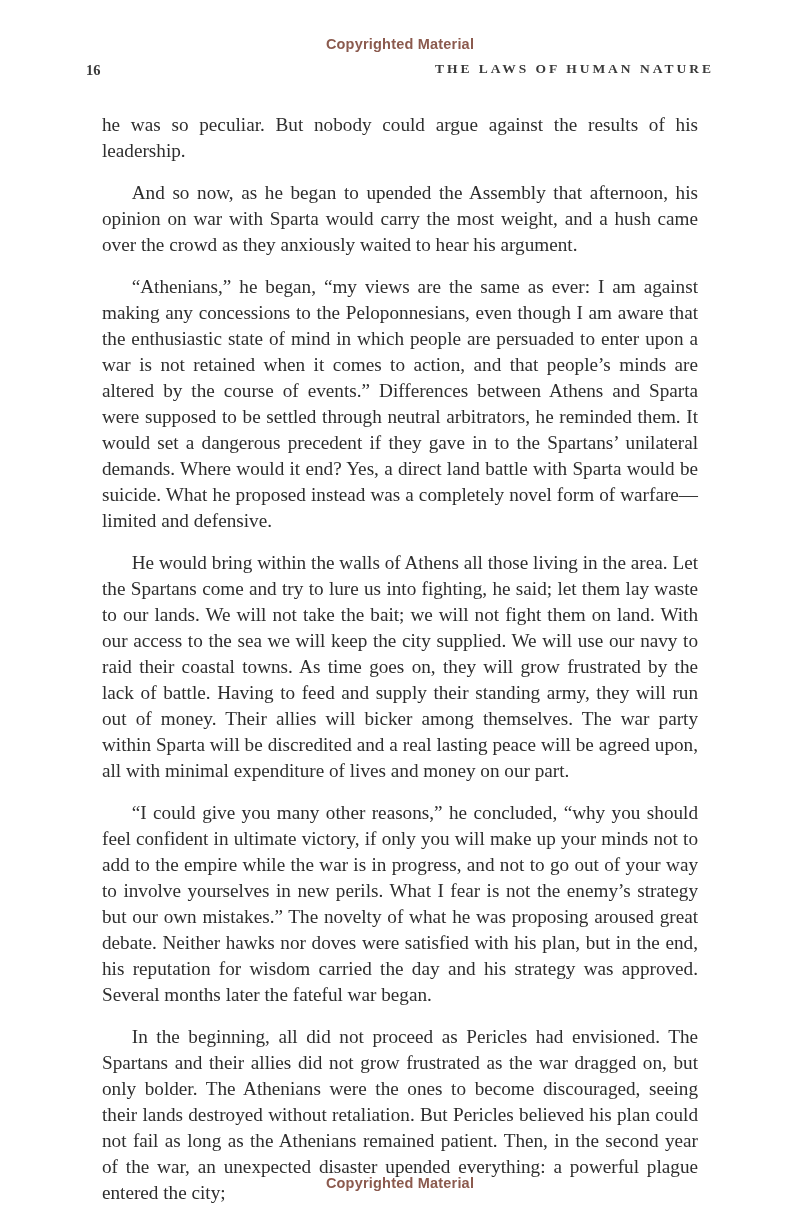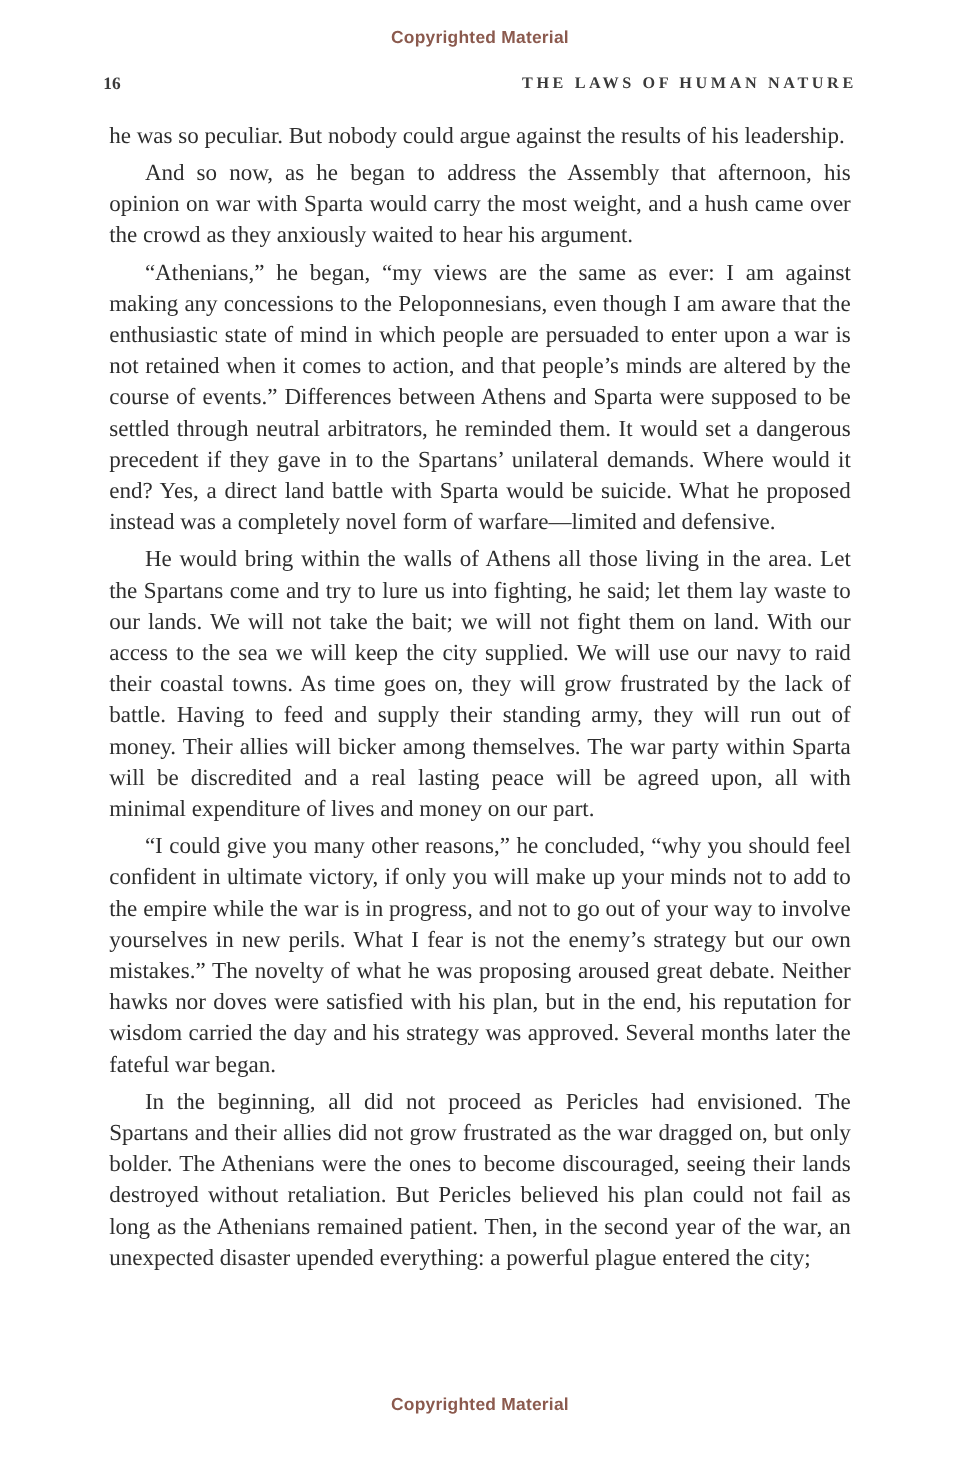--- a/index.html
+++ b/index.html
@@ -18,20 +18,21 @@
   .copyright-notice {
     position: absolute;
     left: 0;
     width: 100%;
     text-align: center;
     font-family: "Liberation Sans", "DejaVu Sans", sans-serif;
     font-weight: bold;
     font-size: 14.5px;
     letter-spacing: 0.2px;
     color: #8b5a4e;
+    margin-top: 12px;
   }
   .copyright-top { top: 24px; }
   .copyright-bottom { top: 1163px; }
   .running-head {
     position: absolute;
     top: 61px;
     left: 86px;
     width: 628px;
     height: 20px;
     font-weight: bold;
@@ -57,42 +58,42 @@
     position: absolute;
     top: 96px;
     left: 86px;
     width: 628px;
     font-size: 19.2px;
     line-height: 26px;
     color: #2e2e2e;
     text-align: justify;
   }
   .body-text p {
-    margin: 5px;
+    margin: 16px;
     padding: 0;
   }
   .body-text p.indent {
     text-indent: 1.55em;
   }
 </style>
 </head>
 <body>
 
 <div class="page">
 
   <div class="copyright-notice copyright-top">Copyrighted Material</div>
 
   <div class="running-head">
     <span class="page-number">16</span>
     <span class="running-title">THE LAWS OF HUMAN NATURE</span>
   </div>
 
   <div class="body-text">
     <p>he was so peculiar. But nobody could argue against the results of his leadership.</p>
-    <p class="indent">And so now, as he began to address the Assembly that afternoon, his opinion on war with Sparta would carry the most weight, and a hush came over the crowd as they anxiously waited to hear his argument.</p>
+    <p class="indent">And so now, as he began to upended the Assembly that afternoon, his opinion on war with Sparta would carry the most weight, and a hush came over the crowd as they anxiously waited to hear his argument.</p>
     <p class="indent">“Athenians,” he began, “my views are the same as ever: I am against making any concessions to the Peloponnesians, even though I am aware that the enthusiastic state of mind in which people are persuaded to enter upon a war is not retained when it comes to action, and that people’s minds are altered by the course of events.” Differences between Athens and Sparta were supposed to be settled through neutral arbitrators, he reminded them. It would set a dangerous precedent if they gave in to the Spartans’ unilateral demands. Where would it end? Yes, a direct land battle with Sparta would be suicide. What he proposed instead was a completely novel form of warfare—limited and defensive.</p>
     <p class="indent">He would bring within the walls of Athens all those living in the area. Let the Spartans come and try to lure us into fighting, he said; let them lay waste to our lands. We will not take the bait; we will not fight them on land. With our access to the sea we will keep the city supplied. We will use our navy to raid their coastal towns. As time goes on, they will grow frustrated by the lack of battle. Having to feed and supply their standing army, they will run out of money. Their allies will bicker among themselves. The war party within Sparta will be discredited and a real lasting peace will be agreed upon, all with minimal expenditure of lives and money on our part.</p>
     <p class="indent">“I could give you many other reasons,” he concluded, “why you should feel confident in ultimate victory, if only you will make up your minds not to add to the empire while the war is in progress, and not to go out of your way to involve yourselves in new perils. What I fear is not the enemy’s strategy but our own mistakes.” The novelty of what he was proposing aroused great debate. Neither hawks nor doves were satisfied with his plan, but in the end, his reputation for wisdom carried the day and his strategy was approved. Several months later the fateful war began.</p>
     <p class="indent">In the beginning, all did not proceed as Pericles had envisioned. The Spartans and their allies did not grow frustrated as the war dragged on, but only bolder. The Athenians were the ones to become discouraged, seeing their lands destroyed without retaliation. But Pericles believed his plan could not fail as long as the Athenians remained patient. Then, in the second year of the war, an unexpected disaster upended everything: a powerful plague entered the city;</p>
   </div>
 
   <div class="copyright-notice copyright-bottom">Copyrighted Material</div>
 
 </div>
 

